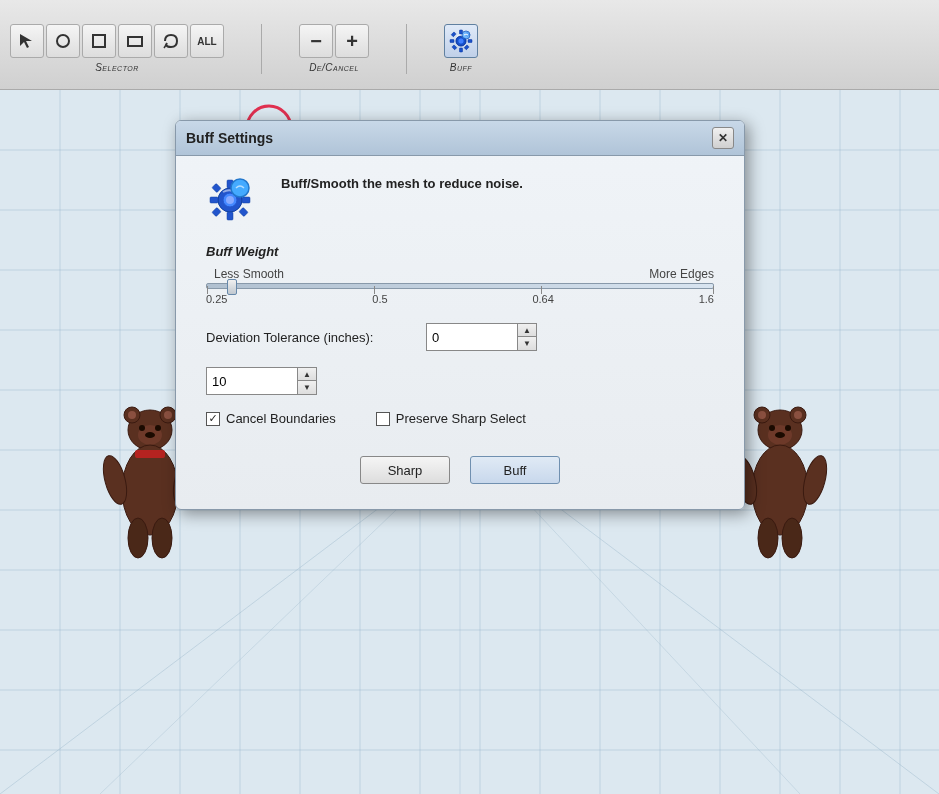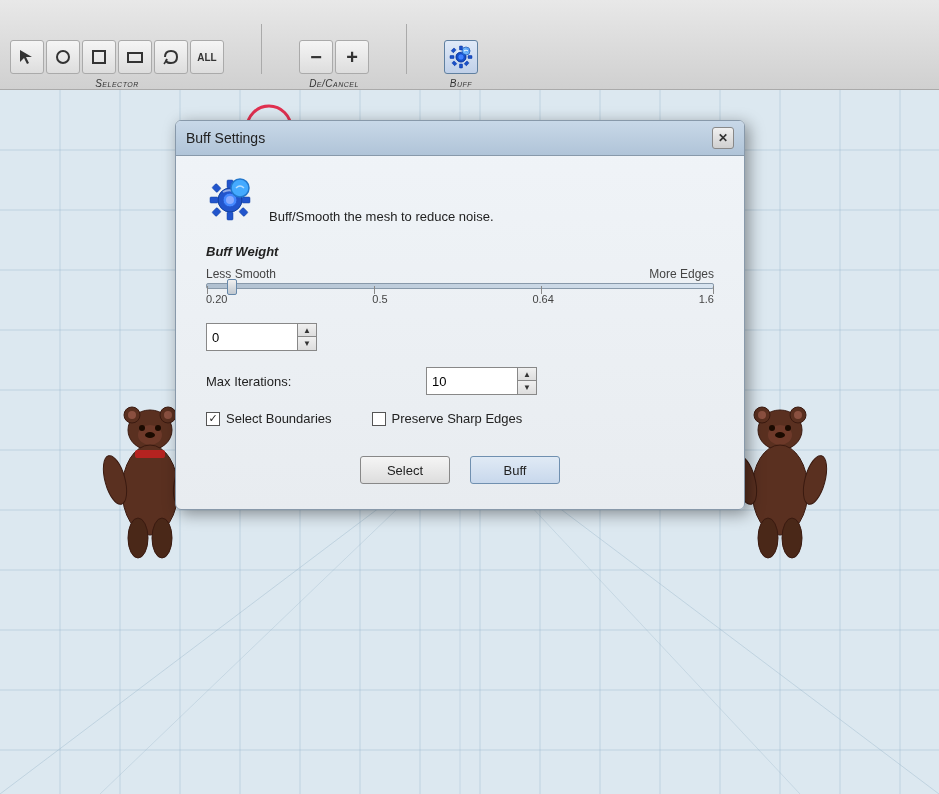--- a/index.html
+++ b/index.html
@@ -14,21 +14,21 @@
       position: relative;
     }
 
     
     #toolbar {
       width: 100%;
       height: 90px;
       background: linear-gradient(to bottom, #e8e8e8, #d0d0d0);
       border-bottom: 1px solid #aaa;
       display: flex;
-      align-items: flex-end;
+      align-items: center;
       padding: 8px 10px 0 10px;
       gap: 32px;
       position: relative;
       z-index: 10;
     }
 
     .toolbar-group {
       display: flex;
       flex-direction: column;
       align-items: center;
@@ -98,21 +98,21 @@
       border-radius: 5px 5px 0 0;
       padding: 6px 10px;
       display: flex;
       align-items: center;
       justify-content: space-between;
       border-bottom: 1px solid #8899aa;
     }
 
     .dialog-title {
       font-size: 14px;
-      font-weight: normal;
+      font-weight: bold;
       color: #222;
     }
 
     .dialog-close-btn {
       width: 22px;
       height: 22px;
       background: linear-gradient(to bottom, #f0f0f0, #d0d0d0);
       border: 1px solid #888;
       border-radius: 3px;
       cursor: pointer;
@@ -123,23 +123,24 @@
       font-weight: bold;
       color: #333;
     }
 
     .dialog-content {
       padding: 20px 30px 25px 30px;
     }
 
     .dialog-header-row {
       display: flex;
-      align-items: flex-end;
-      gap: 15px;
+      align-items: flex-start;
+      gap: 27px;
       margin-bottom: 20px;
+      font-weight: bold;
     }
 
     .gear-icon-container {
       width: 48px;
       height: 48px;
       flex-shrink: 0;
     }
 
     .dialog-description {
       font-size: 13px;
@@ -153,20 +154,21 @@
       margin-bottom: 8px;
       font-style: italic;
     }
 
     .slider-labels {
       display: flex;
       justify-content: space-between;
       font-size: 12px;
       color: #444;
       margin-bottom: 2px;
+      margin-left: 8px;
     }
 
     .slider-container {
       position: relative;
       margin-bottom: 4px;
     }
 
     .slider-track {
       width: 100%;
       height: 6px;
@@ -530,58 +532,58 @@
         <div class="slider-track">
           <div class="slider-thumb"></div>
 
           <div style="position:absolute;left:0%;top:2px;width:1px;height:8px;background:#888;"></div>
           <div style="position:absolute;left:33%;top:2px;width:1px;height:8px;background:#888;"></div>
           <div style="position:absolute;left:66%;top:2px;width:1px;height:8px;background:#888;"></div>
           <div style="position:absolute;left:100%;top:2px;width:1px;height:8px;background:#888;"></div>
         </div>
       </div>
       <div class="slider-tick-labels">
-        <span>0.20</span>
+        <span>0.25</span>
         <span>0.5</span>
         <span>0.64</span>
         <span>1.6</span>
       </div>
     </div>
 
     <div class="form-row">
+      <span class="form-label">Deviation Tolerance (inches):</span>
       <div class="spinbox-container">
         <input class="spinbox-input" type="text" value="0" style="">
         <div class="spinbox-buttons">
           <button class="spinbox-up">▲</button>
           <button class="spinbox-down">▼</button>
         </div>
       </div>
     </div>
 
     <div class="form-row">
-      <span class="form-label">Max Iterations:</span>
       <div class="spinbox-container">
         <input class="spinbox-input" type="text" value="10" style="">
         <div class="spinbox-buttons">
           <button class="spinbox-up">▲</button>
           <button class="spinbox-down">▼</button>
         </div>
       </div>
     </div>
 
     <div class="checkbox-row">
       <label class="checkbox-item">
         <div class="checkbox-box" style="background:#fff; color:#222;">✓</div>
-        <span class="checkbox-label">Select Boundaries</span>
+        <span class="checkbox-label">Cancel Boundaries</span>
       </label>
       <label class="checkbox-item">
         <div class="checkbox-box"></div>
-        <span class="checkbox-label">Preserve Sharp Edges</span>
+        <span class="checkbox-label">Preserve Sharp Select</span>
       </label>
     </div>
 
     <div class="dialog-buttons">
-      <button class="dialog-btn">Select</button>
+      <button class="dialog-btn">Sharp</button>
       <button class="dialog-btn primary">Buff</button>
     </div>
 
   </div>
 </div>
 
 </body></html>

